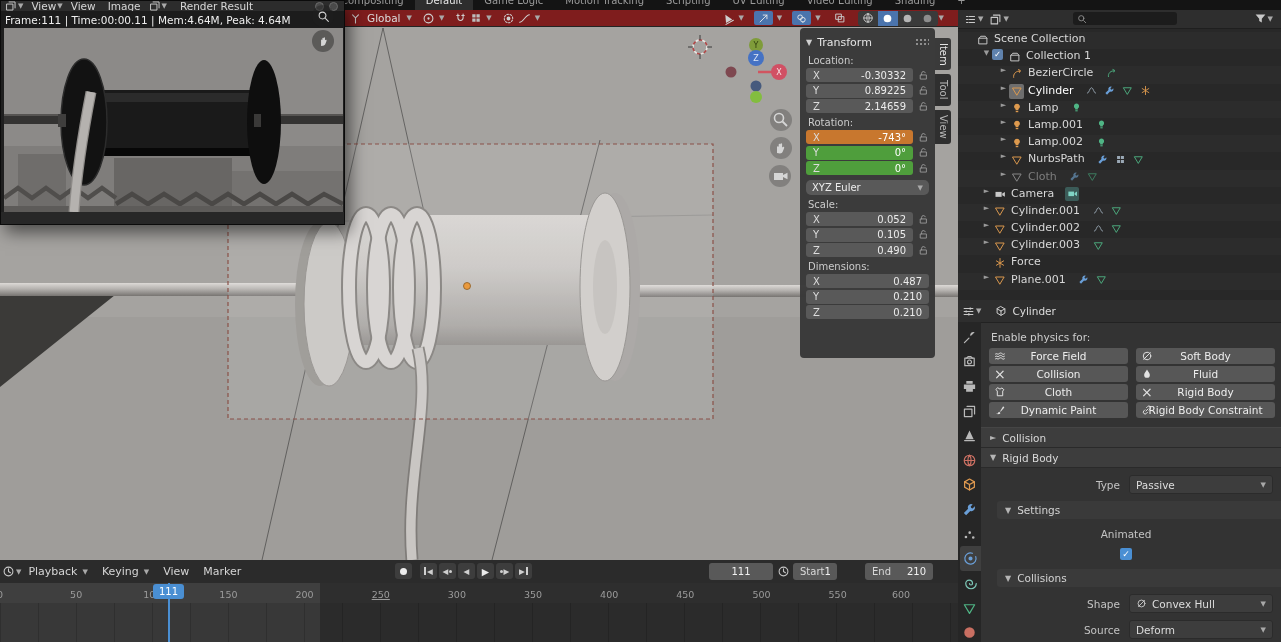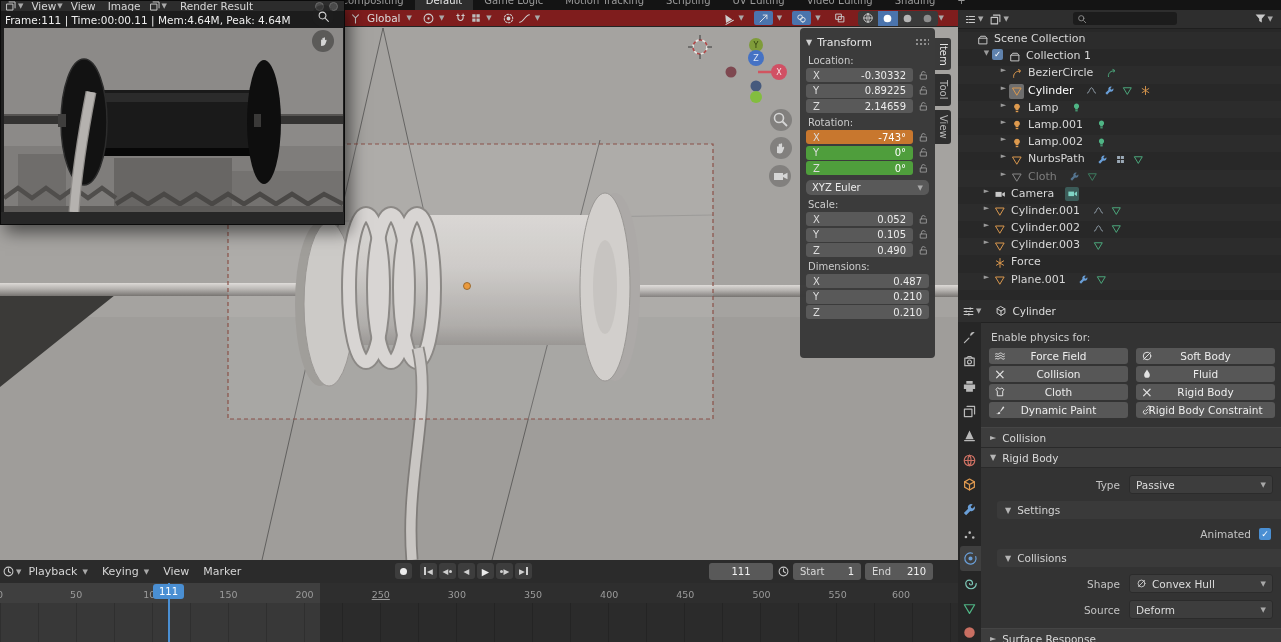--- a/index.html
+++ b/index.html
@@ -79,21 +79,21 @@
   #pgrid{display:grid;grid-template-columns:1fr 1fr;gap:2px 8px;margin:0 6px 9px 8px;}
   .pbtn{position:relative;height:16px;background:#575757;border-radius:3px;display:flex;align-items:center;justify-content:center;color:#ededed;}
   .pbtn .pbi{position:absolute;left:5px;top:1px;display:flex;align-items:center;height:14px;}
   .phead{height:19px;background:#3d3d3d;border-top:1px solid #454545;border-bottom:1px solid #2a2a2a;display:flex;align-items:center;padding-left:9px;color:#d9d9d9;gap:6px;}
   .psub{height:18px;background:#3a3a3a;display:flex;align-items:center;padding-left:8px;margin-left:16px;border-radius:3px 0 0 3px;color:#d3d3d3;gap:6px;margin-top:7px;}
   .parr{font-size:8px;color:#b5b5b5;}
   .prow{display:grid;grid-template-columns:148px 1fr;align-items:center;margin:7px 8px 0 0;}
   .plab{text-align:right;padding-right:9px;color:#c3c3c3;}
   .dd{height:17px;background:#3d3d3d;border:1px solid #2b2b2b;border-radius:3px;display:flex;align-items:center;padding:0 6px;color:#dddddd;gap:5px;}
   .dd .chv{margin-left:auto;}
-  .arow{display:flex;align-items:center;justify-content:flex-end;gap:8px;margin:9px 10px 0 0;}
+  .arow{display:flex;align-items:center;justify-content:flex-end;gap:8px;margin:9px 10px 0 0;flex-direction:column;}
   .achk{width:12px;height:12px;background:#4a8fd3;border-radius:2px;color:#fff;font-size:9px;line-height:12px;text-align:center;}
   
   #timeline{left:0;top:560px;width:958px;height:82px;background:#2b2b2b;z-index:5;}
   #tlhead{position:relative;height:23px;display:flex;align-items:center;}
   .tmenu{display:flex;align-items:center;font-size:11px;color:#d5d5d5;margin:0 7px;gap:4px;}
   #transport{position:absolute;left:395px;top:3px;display:flex;gap:2px;align-items:center;}
   .tbtn{width:17px;height:16px;background:#3d3d3d;border-radius:3px;display:flex;align-items:center;justify-content:center;gap:1px;}
   .tb-g{font-size:7.5px;color:#cfcfcf;}
   .tb-g.lg{font-size:9.5px;color:#ececec;}
   .tb-bar{width:2px;height:8px;background:#cfcfcf;}
@@ -1050,21 +1050,21 @@
           </div>
       </div>
       <div class="tfbox" style="left:709px;width:64px;justify-content:center;">
           <span>111</span>
         </div>
       <span class="abs" style="left: 777px; top: 5px; display: inline-flex; align-items: center;">
           <svg viewBox="0 0 16 16" width="13" height="13">
             <path d="M8 4.6V8l2.4 1.6M13.4 8A5.4 5.4 0 1 1 2.6 8a5.4 5.4 0 0 1 10.8 0Z" fill="none" stroke="#c5c5c5" stroke-width="1.3" stroke-linecap="round" stroke-linejoin="round"></path>
           </svg>
         </span>
-      <div class="tfbox" style="left:793px;width:68px;padding:0 7px;box-sizing:border-box;">
+      <div class="tfbox" style="left:793px;width:44px;padding:0 7px;box-sizing:border-box;">
           <span style="color:#d9d9d9;">Start</span>
           <span style="margin-left:auto;">1</span>
         </div>
       <div class="tfbox" style="left:865px;width:68px;padding:0 7px;box-sizing:border-box;">
           <span style="color:#d9d9d9;">End</span>
           <span style="margin-left:auto;">210</span>
         </div>
     </div>
     <div id="ruler">
         <span class="tick" style="left: 0px;">0</span>

